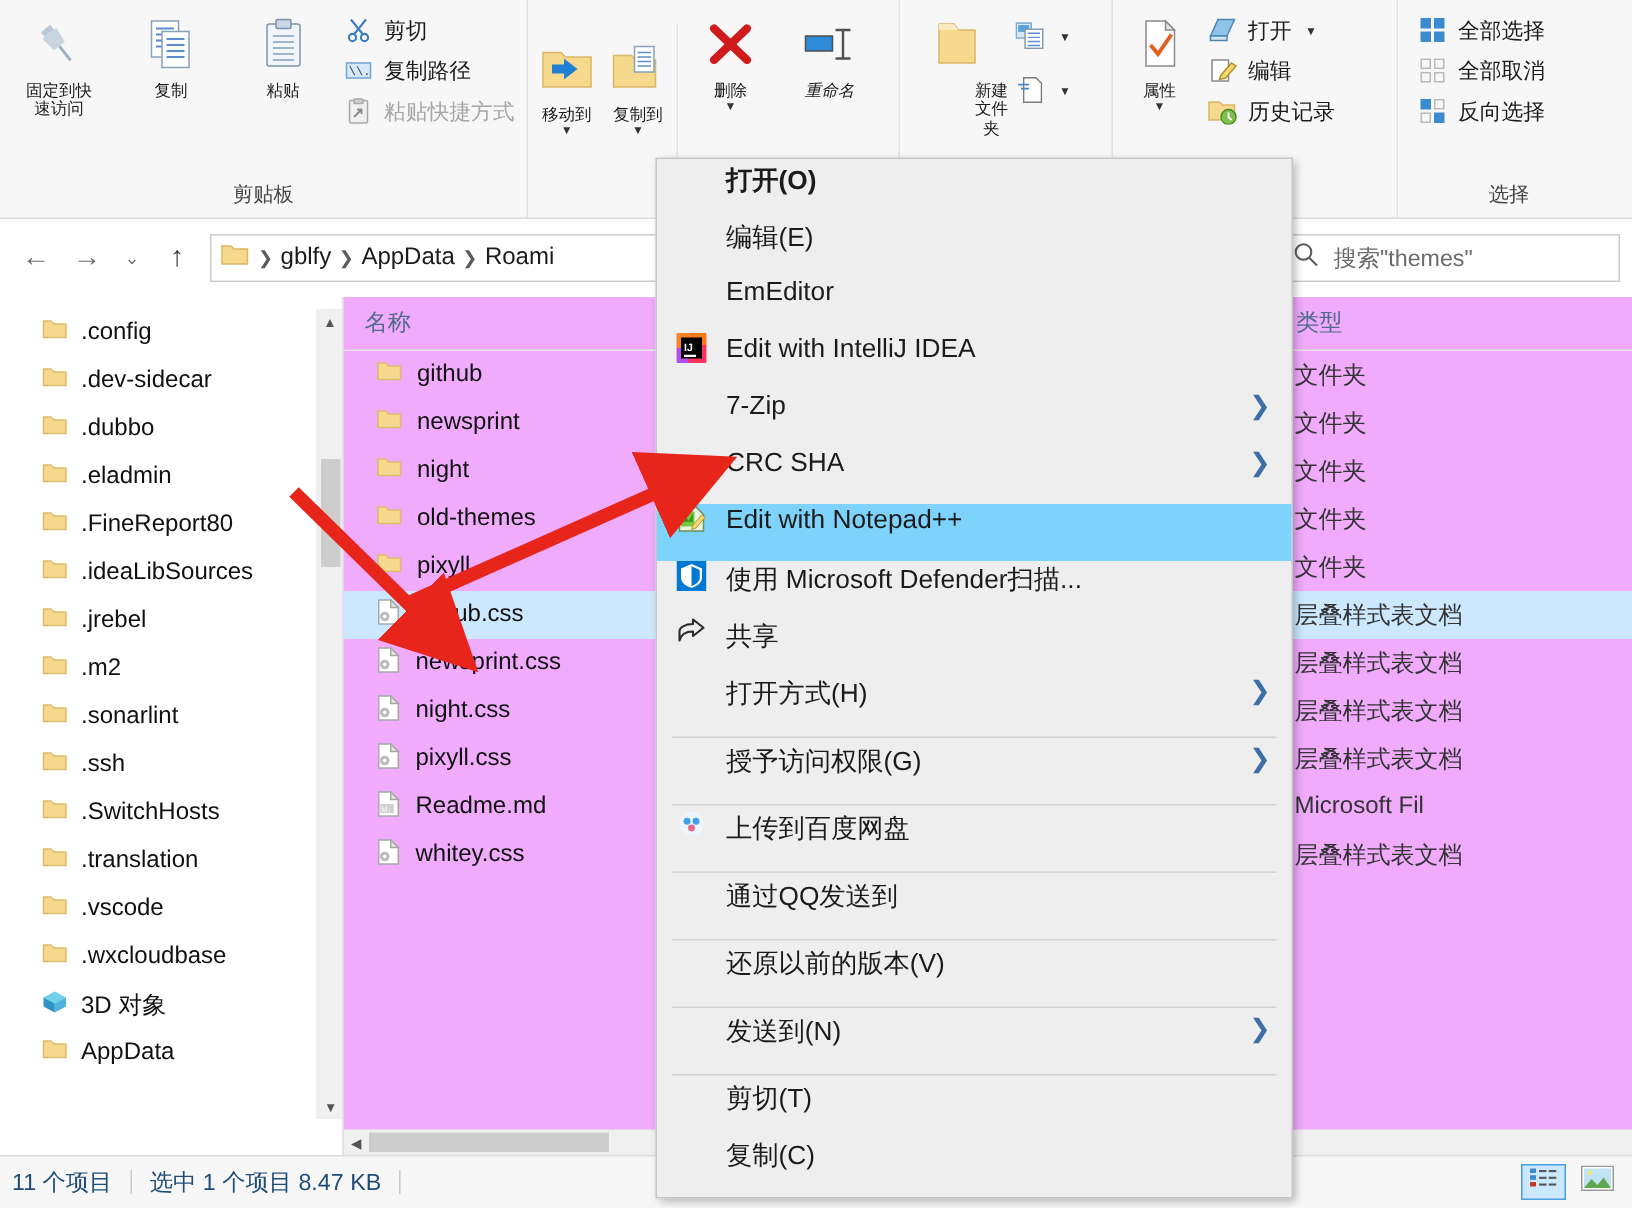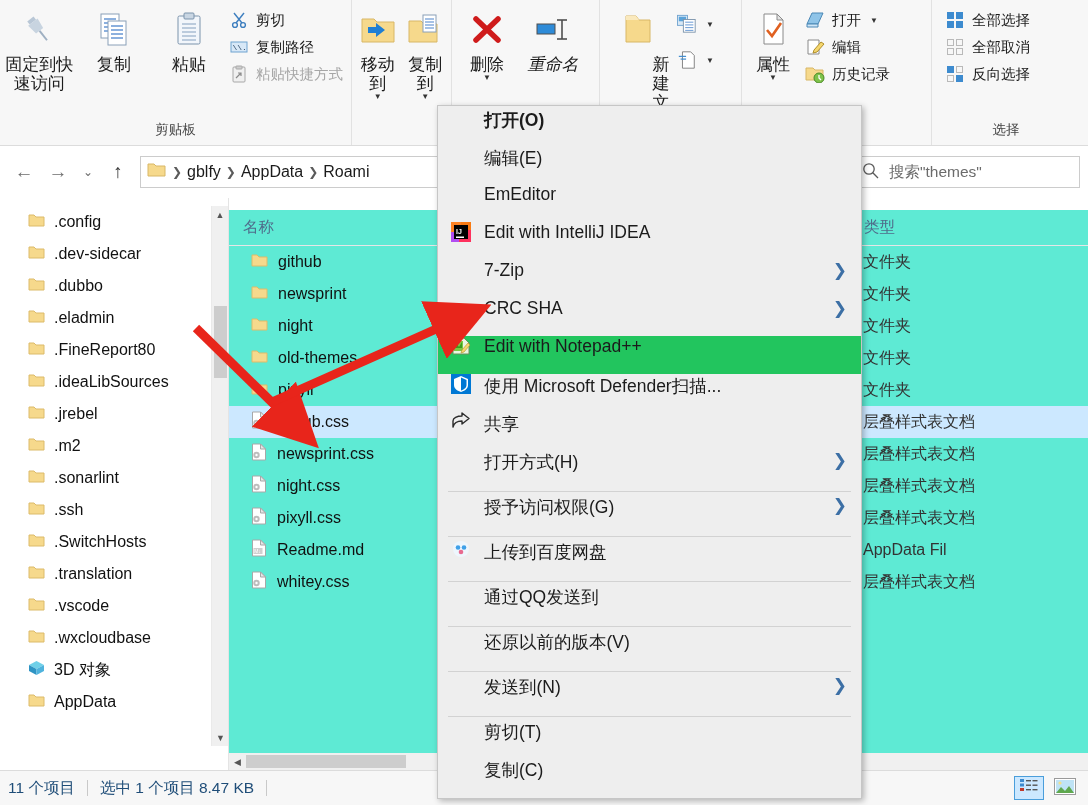--- a/index.html
+++ b/index.html
@@ -49,21 +49,21 @@
   .big-btn {
     width: 76px;
     display: flex;
     flex-direction: column;
     align-items: center;
     padding: 4px 2px 0 2px;
     cursor: default;
   }
   .big-btn .ico { height: 44px; display: flex; align-items: center; justify-content: center; }
   .big-btn .lbl {
-    font-size: 17px; color: #1b1b1b; text-align: center;
+    font-size: 11px; color: #1b1b1b; text-align: center;
     line-height: 1.12; margin-top: 3px;
   }
   .big-btn .caret { font-size: 8px; color: #333; line-height: 6px; margin-top: 1px; }
   .small-col { display: flex; flex-direction: column; justify-content: flex-start; padding-top: 4px; gap: 3px; }
   .small-btn {
     display: flex; align-items: center; gap: 7px;
     padding: 2px 6px 2px 3px;
     font-size: 14.5px; color: #1b1b1b;
     cursor: default;
     white-space: nowrap;
@@ -147,24 +147,23 @@
   .tree-scroll .arrow { height: 17px; display:flex; align-items:center; justify-content:center; font-size:9px; color:#555; }
   .tree-scroll .thumb {
     position: absolute; left: 2px; width: 13px;
     background: #cdcdcd;
   }
 
   .splitter { width: 1px; background: #e4e4e4; }
 
   .list {
     flex: 1;
-    background: #5eead4;
+    background: #f0abfc;
     position: relative;
     overflow: hidden;
-    margin-top: 12px;
   }
   .hdr {
     display: flex;
     height: 36px;
     align-items: center;
     border-bottom: 1px solid #e6e6e6;
     font-size: 15.5px; color: #4f6b8a;
   }
   .hdr .cell { padding-left: 14px; border-left: 1px solid #e6e6e6; height: 22px; display: flex; align-items: center; }
   .hdr .cell:first-child { border-left: none; }
@@ -224,21 +223,21 @@
   }
   .ctxitem {
     height: 38px;
     display: flex; align-items: flex-start;
     padding: 0 14px 0 10px;
     font-size: 17.5px;
     color: #1b1b1b;
     cursor: default;
     white-space: nowrap;
   }
-  .ctxitem.hl { background: #22c55e; }
+  .ctxitem.hl { background: #7dd3fc; }
   .ctxitem.bold { font-weight: bold; }
   .ctxitem.dim { color: #9a9a9a; }
   .ctxitem .ci {
     width: 26px; flex: 0 0 26px;
     display: flex; align-items: center; justify-content: center;
     margin-right: 10px;
   }
   .ctxitem .txt { flex: 1; }
   .ctxitem .sub { color: #3c6fa5; font-size: 17px; font-weight: 300; }
   .ctxsep { height: 1px; background: #d2d2d2; margin: 3px 10px; }
@@ -337,21 +336,21 @@
                 <path d="M6 13 l5 -5 M8 8 h3 v3" stroke="#8a8a8a" stroke-width="1.2" fill="none"></path>
               </svg>
             </span>
             <span>粘贴快捷方式</span>
           </div>
         </div>
       </div>
       <div class="rib-caption">剪贴板</div>
     </div>
 
-    <div class="rib-group" style="width:100px;">
+    <div class="rib-group" style="width:100px;margin-top:16px;">
       <div class="rib-row">
         <div class="big-btn" style="width:50px;">
           <span class="ico">
             <svg width="38" height="34" viewBox="0 0 38 34">
               <path d="M3 6 h12 l3 3 h17 v20 H3 z" fill="#f6d98c" stroke="#d8b766"></path>
               <path d="M26 17 l-9 -7 v4 h-8 v6 h8 v4 z" fill="#1f7fd4"></path>
             </svg>
           </span>
           <span class="lbl">移动到</span>
           <span class="caret">▼</span>
@@ -820,21 +819,21 @@
             <svg width="16" height="18" viewBox="0 0 16 18">
               <path d="M1.5 1 h8 l5 5 v11 h-13 z" fill="#fff" stroke="#a8a8a8"></path>
               <path d="M9.5 1 v5 h5 z" fill="#e6e6e6" stroke="#a8a8a8"></path>
               <rect x="2.5" y="9" width="9" height="6" fill="#cfcfcf"></rect>
               <text x="3.2" y="14" font-size="5" fill="#fff" font-family="Liberation Sans, sans-serif">M↓</text>
             </svg>
           </span>
           <span>Readme.md</span>
         </div>
         <div class="c-date">31</div>
-        <div class="c-type">AppData Fil</div>
+        <div class="c-type">Microsoft Fil</div>
       </div>
       <div class="row">
         <div class="c-name">
           <span>
             <svg width="16" height="18" viewBox="0 0 16 18">
               <path d="M1.5 1 h8 l5 5 v11 h-13 z" fill="#fff" stroke="#a8a8a8"></path>
               <path d="M9.5 1 v5 h5 z" fill="#e6e6e6" stroke="#a8a8a8"></path>
               <circle cx="5.5" cy="12" r="3.2" fill="#bdbdbd"></circle>
               <circle cx="5.5" cy="12" r="1.2" fill="#fff"></circle>
             </svg>

